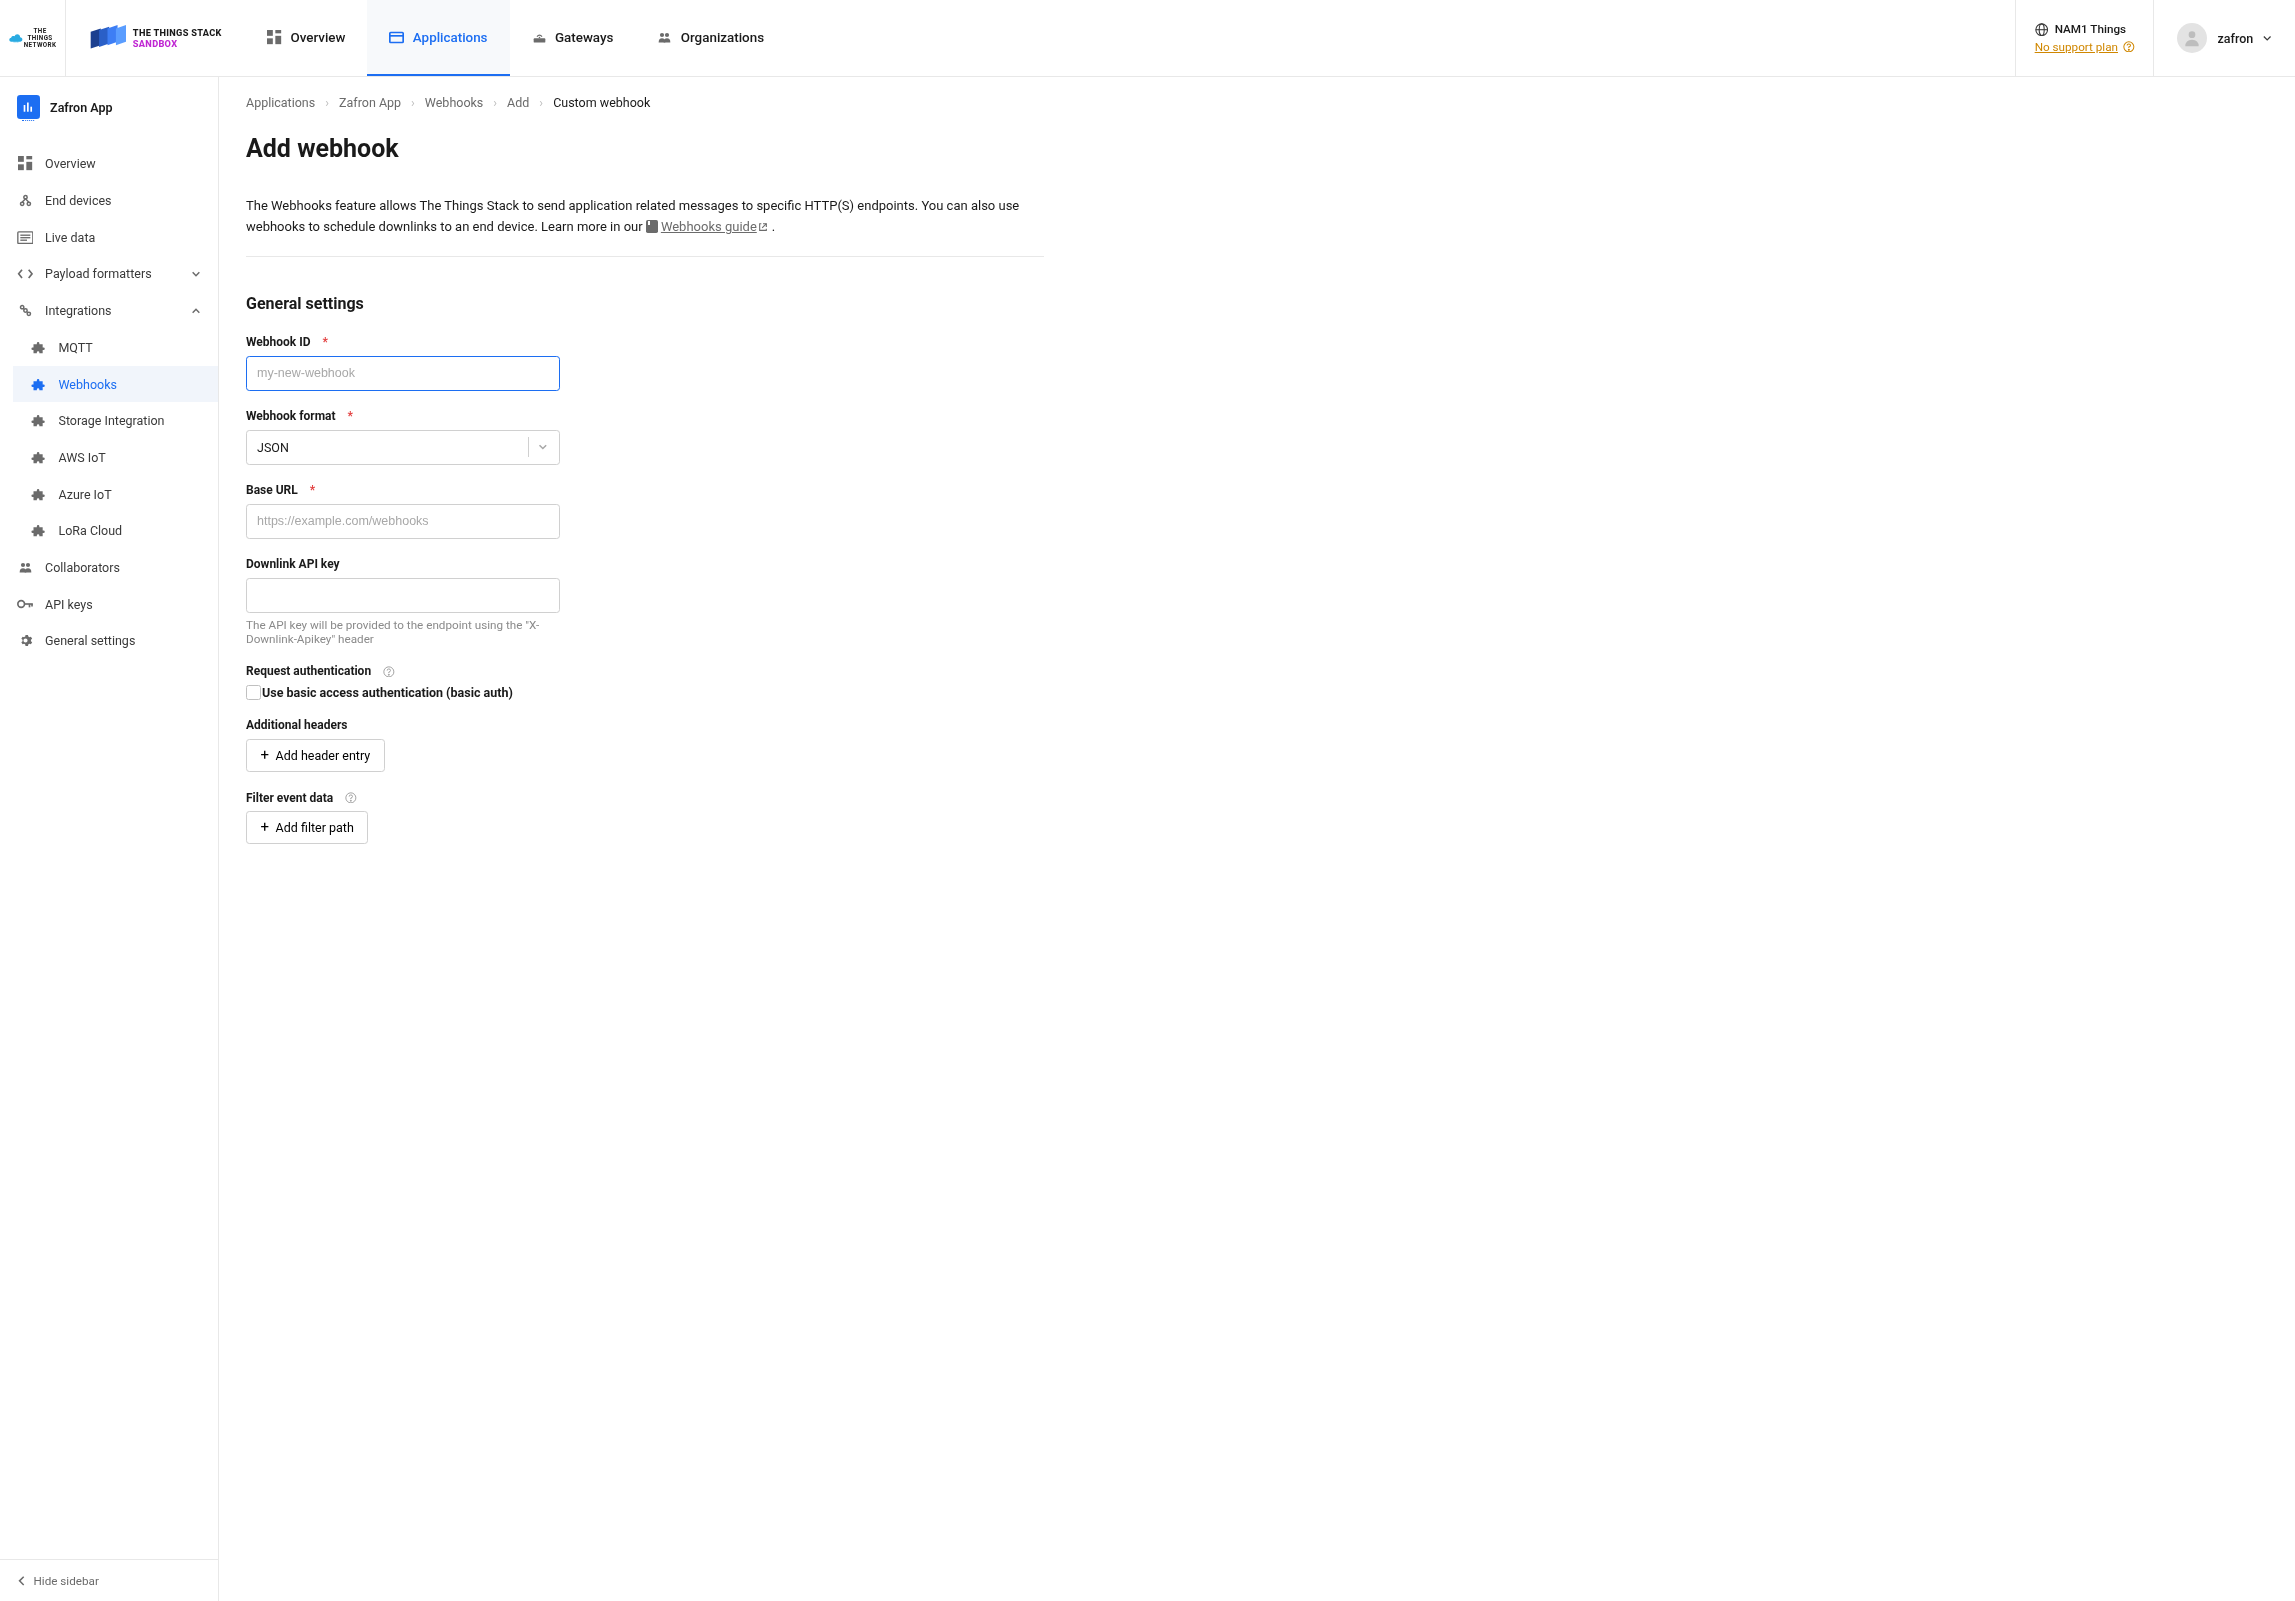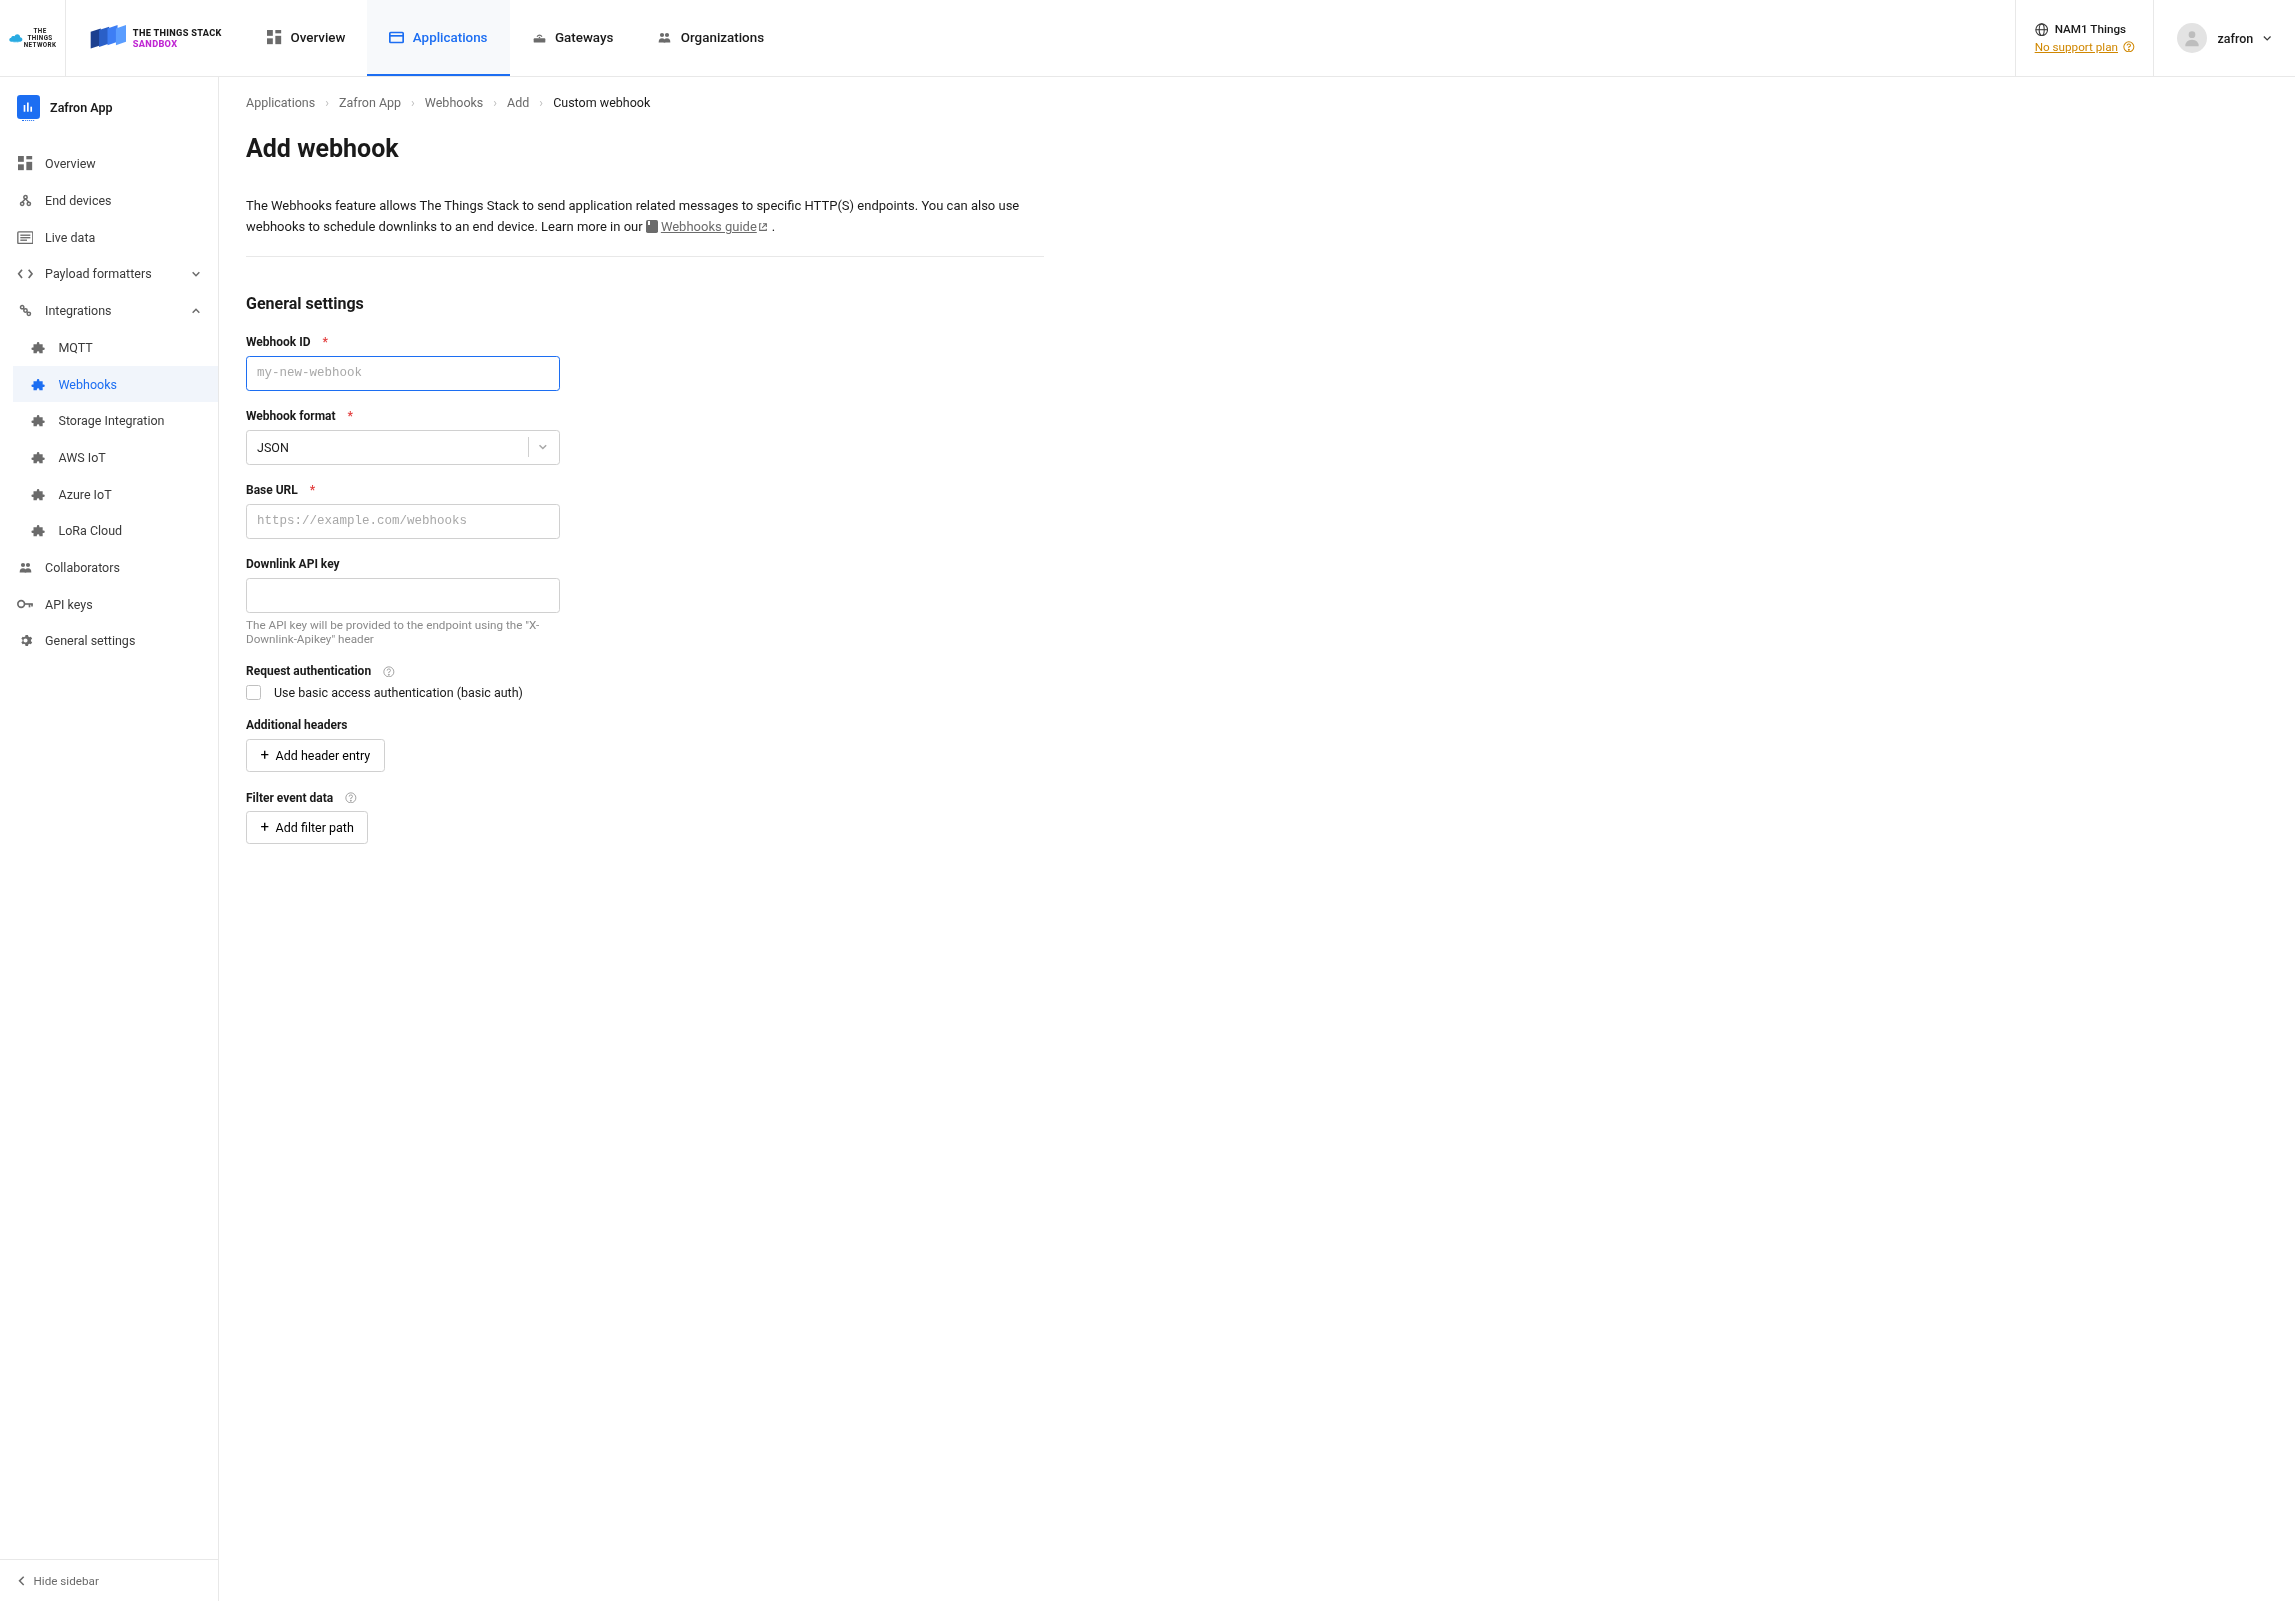--- a/index.html
+++ b/index.html
@@ -72,29 +72,29 @@
 .guide-icon::after { content: ""; position: absolute; top: 1.7px; left: 1.7px; width: 2.5px; height: 4.2px; background: #fff; }
 .ext-icon { display: inline-block; vertical-align: -0.8px; margin-left: 1.7px; }
 
 .section-title { font-size: 16px; font-weight: 700; margin-bottom: 22px; }
 
 .form { max-width: 368px; padding: 0 27px; }
 .field { margin-bottom: 18.4px; }
 .field-label { font-size: 12px; font-weight: 700; margin-bottom: 6.7px; display: flex; align-items: center; gap: 12px; }
 .field-label .req { color: #e34040; }
 .field-label .help { width: 11.7px; height: 11.7px; color: #9b9b9b; }
-.input { width: 100%; height: 35px; border: 0.8px solid #d0d0d0; border-radius: 3.3px; padding: 0 10px; font-size: 12.5px; font-family: Liberation Mono, monospace; }
+.input { width: 100%; height: 35px; border: 0.8px solid #d0d0d0; border-radius: 3.3px; padding: 0 10px; font-size: 12.5px; font-family: Liberation Sans, sans-serif; }
 .input.focused { border-color: #1c6ef2; }
 .input::placeholder { color: #a8a8a8; }
 .select { width: 100%; height: 35px; border: 0.8px solid #d0d0d0; border-radius: 3.3px; padding: 0 10px; font-size: 12.5px; display: flex; align-items: center; justify-content: space-between; cursor: pointer; }
 .select .divider { width: 0.8px; height: 20px; background: #d0d0d0; margin: 0 8.4px 0 auto; }
 .select .chev { color: #a8a8a8; }
 .hint { font-size: 11.7px; color: #8a8a8a; margin-top: 5px; }
 
-.checkbox-row { display: flex; align-items: center; gap: 13px; font-size: 12.5px; margin-top: 1.7px; }
+.checkbox-row { display: flex; align-items: center; gap: 1px; font-size: 12.5px; margin-top: 1.7px; font-weight: bold; }
 .checkbox { width: 15px; height: 15px; border: 1.3px solid #c0c0c0; border-radius: 2.5px; cursor: pointer; }
 
 .btn { display: inline-flex; align-items: center; gap: 6.7px; height: 33px; padding: 0 13.4px; border: 0.8px solid #d0d0d0; border-radius: 3.3px; background: #fff; font-size: 12.5px; cursor: pointer; font-family: inherit; }
 .btn .plus { font-size: 15px; line-height: 1; }
 
 svg { display: block; }
 </style>
 </head>
 <body>
 

